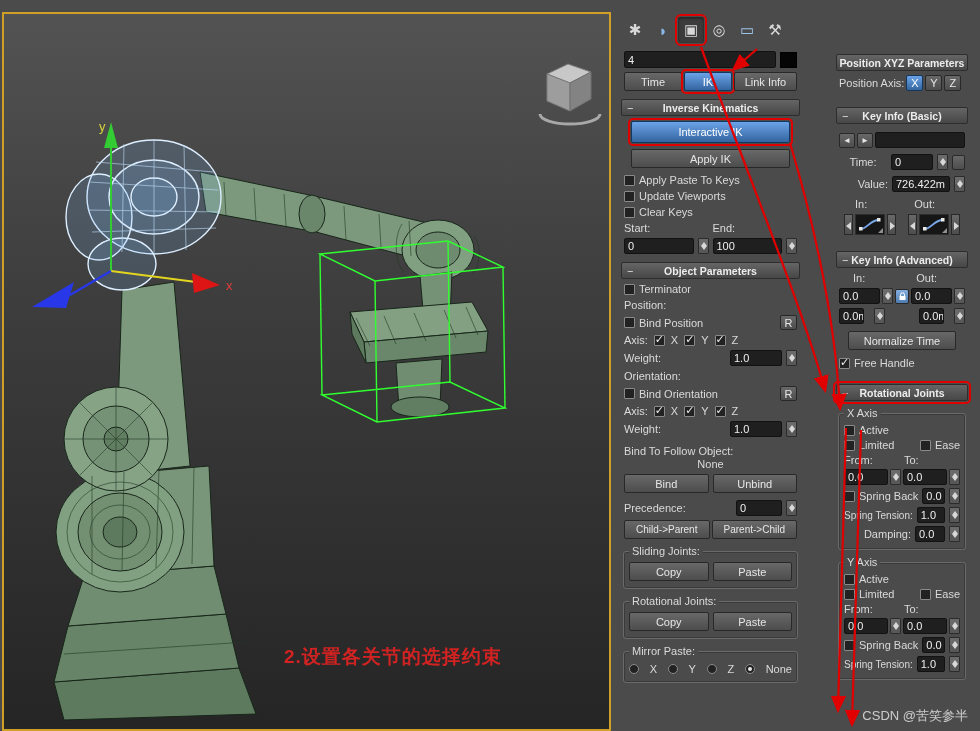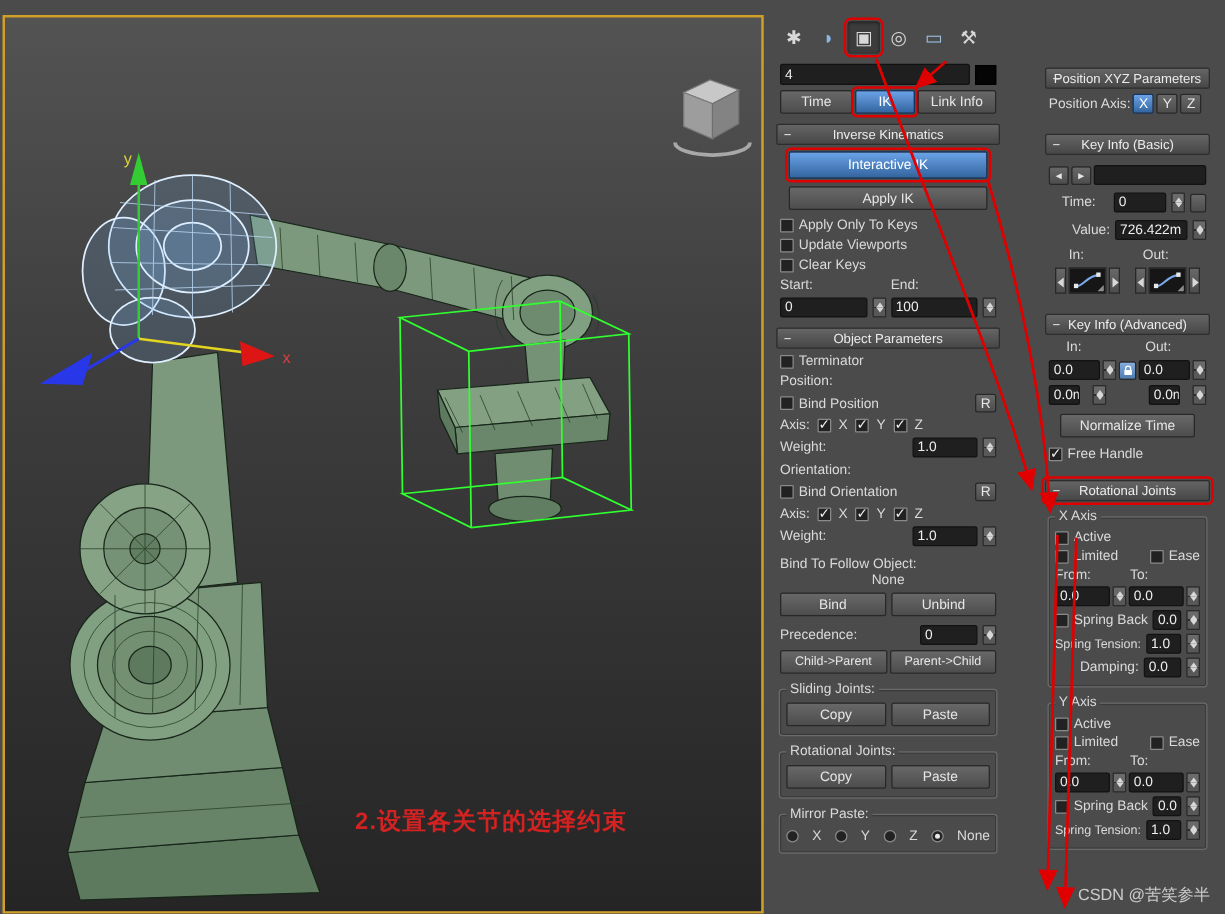--- a/index.html
+++ b/index.html
@@ -12,21 +12,21 @@
             border:2px solid #cf9f28;overflow:hidden}
   .vp-note{position:absolute;left:280px;top:630px;font-size:19px;font-weight:bold;color:#d32222;
            letter-spacing:1px;white-space:nowrap}
   
   .col1{position:absolute;left:621px;top:16px;width:179px}
   .col2{position:absolute;left:836px;top:46px;width:132px}
   .row{display:flex;align-items:center;gap:4px;margin:4px 3px}
   .lbl{white-space:nowrap}
   .rollout{position:relative;height:17px;margin:8px 0 4px;background:linear-gradient(#656565,#474747);
            border:1px solid #2d2d2d;border-radius:2px;display:flex;align-items:center;justify-content:center;
-           font-weight:normal;font-size:10.5px;color:#ececec;white-space:nowrap}
+           font-weight:bold;font-size:10.5px;color:#ececec;white-space:nowrap}
   .rollout::before{content:"−";position:absolute;left:5px;font-weight:normal}
   .btn{background:linear-gradient(#686868,#4d4d4d);border:1px solid #282828;border-radius:2px;height:19px;
        display:flex;align-items:center;justify-content:center;color:#e6e6e6;white-space:nowrap;overflow:hidden}
   .btn.blue{background:linear-gradient(#6ba3e8,#33659f);border-color:#17365e;color:#fff}
   .field{background:#1f1f1f;border:1px solid #121212;border-radius:2px;height:16px;display:flex;align-items:center;
          padding:0 3px;color:#efefef;white-space:nowrap;overflow:hidden}
   .spin{flex:none;width:11px;height:16px;position:relative;border:1px solid #2b2b2b;border-radius:1px;
         background:linear-gradient(#6a6a6a 0 47%,#2b2b2b 47% 53%,#585858 53%)}
   .spin::before,.spin::after{content:"";position:absolute;left:2px;border-left:3px solid transparent;border-right:3px solid transparent}
   .spin::before{top:3px;border-bottom:4px solid #d8d8d8}
@@ -176,21 +176,21 @@
 
     <div class="rollout">
         <span>Inverse Kinematics</span>
       </div>
 
     <div class="btn blue redbox" style="height:22px;margin:5px 10px 4px">Interactive IK</div>
     <div class="btn" style="margin:6px 10px">Apply IK</div>
 
     <div class="row">
       <span class="cb"></span>
-      <span class="lbl">Apply Only To Keys</span>
+      <span class="lbl">Apply Paste To Keys</span>
     </div>
     <div class="row">
       <span class="cb"></span>
       <span class="lbl">Update Viewports</span>
     </div>
     <div class="row">
       <span class="cb"></span>
       <span class="lbl">Clear Keys</span>
     </div>
 

